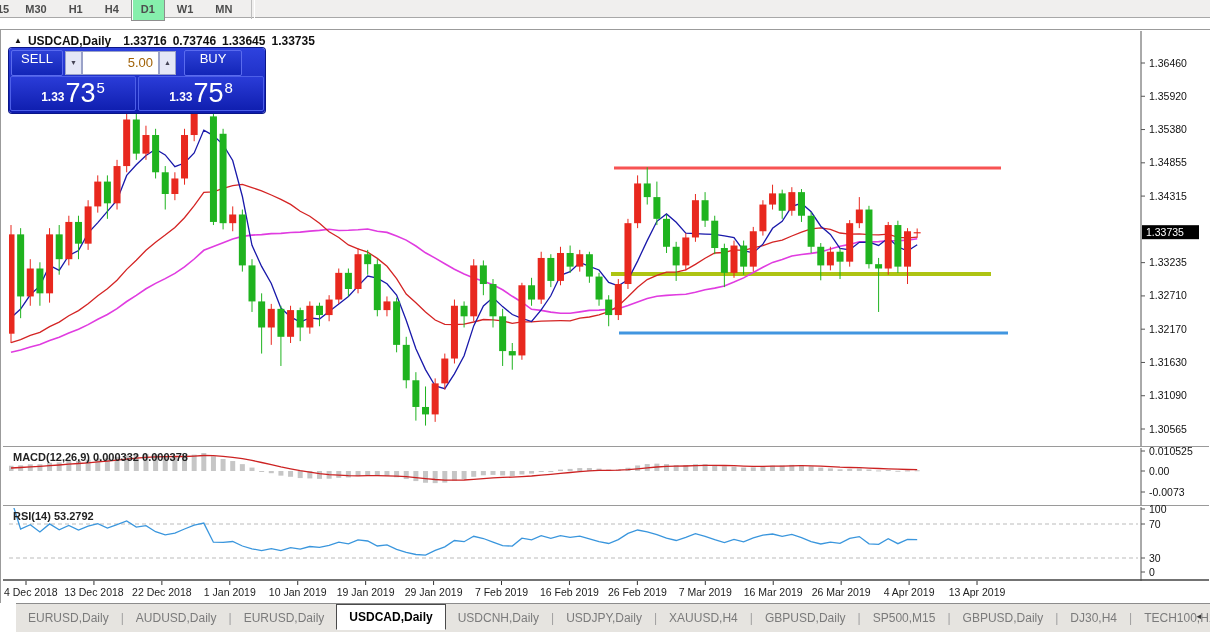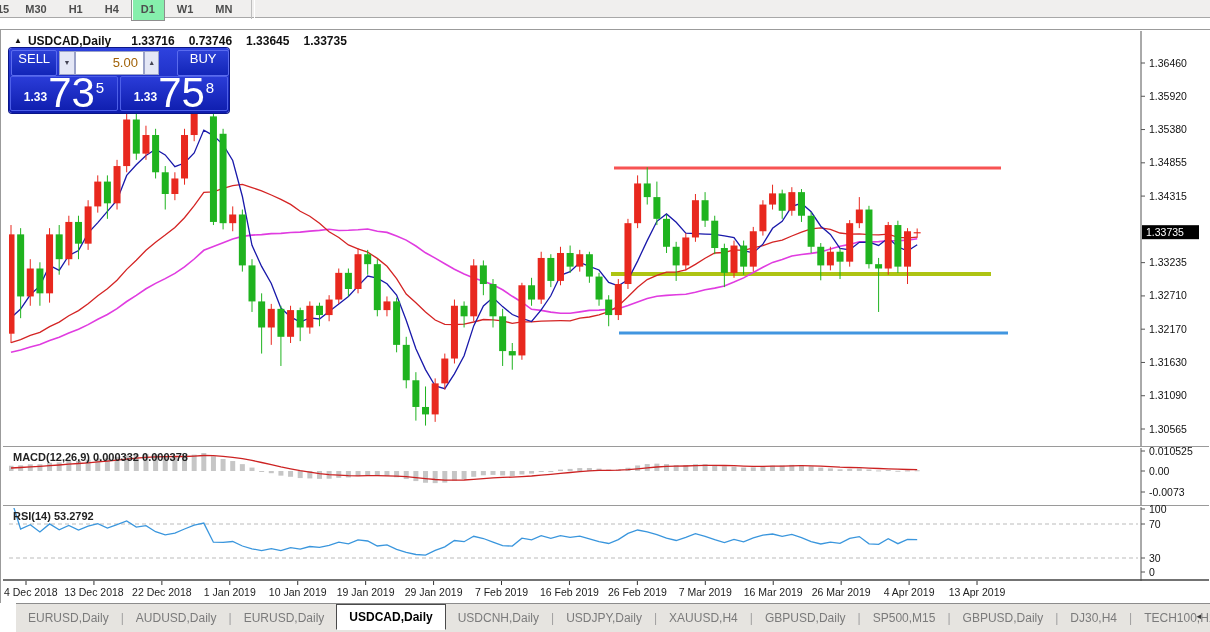--- a/index.html
+++ b/index.html
@@ -12,40 +12,40 @@
   .tf-btn.partial{padding:0 3px 0 0;margin-left:-4px;}
   .tf-btn.active{background:#86efac;border:1px solid #8e8e8e;box-shadow:inset 1px 1px 0 #fff;}
   .tb-sep{width:2px;height:20px;margin-left:8px;border-left:1px solid #bdbdbd;border-right:1px solid #fff;}
   
   #chart-win{position:absolute;left:0;top:29px;width:1210px;height:574px;background:#fff;
     border:1px solid #9b9b9b;box-sizing:border-box;}
   #chart-svg{position:absolute;left:0;top:0;z-index:1;}
   #chart-title{position:absolute;left:13px;top:4px;z-index:2;font-size:12px;font-weight:bold;color:#111;
     display:flex;align-items:center;gap:6px;white-space:nowrap;}
   #chart-title .tri{font-size:8px;position:relative;top:-1px;}
-  #chart-title .ohlc span{margin-left:14px;}
+  #chart-title .ohlc span{margin-left:6px;}
   
   #trade-panel{position:absolute;left:8px;top:18px;width:220px;height:65px;z-index:3;
-    background:linear-gradient(#2e42de,#0e1cae);border-radius:3px;box-shadow:0 0 0 1px #0a1688;}
+    background:linear-gradient(#2e42de,#0e1cae);border-radius:3px;box-shadow:0 0 0 1px #0a1688;padding-left:36px;}
   .tp-row{position:absolute;left:0;top:2px;width:100%;height:26px;display:flex;align-items:center;}
   .tp-btn{height:24px;border:1px solid #5a6bee;border-radius:2px;background:linear-gradient(#2c40d6,#1225b8);
     color:#fff;font-size:13px;text-align:center;cursor:pointer;font-family:"Liberation Sans",sans-serif;}
   #sell-btn{width:50px;margin-left:2px;}
-  #buy-btn{width:56px;margin-left:18px;}
+  #buy-btn{width:56px;margin-left:8px;}
   .spin{width:15px;height:22px;background:#e4e7f6;border:1px solid #9aa2c8;color:#445;
     font-size:7px;line-height:22px;text-align:center;cursor:pointer;}
   #vol-down{margin-left:2px;}
   #vol-input{width:70px;height:22px;background:#fff;border:1px solid #9aa2c8;color:#a16207;
     font-size:13px;line-height:22px;text-align:right;padding-right:5px;}
   .tp-prices{position:absolute;left:0;top:28px;width:100%;height:36px;display:flex;}
   .tp-price{flex:1;margin:0 1px 1px 1px;border:1px solid #4d5fe8;border-radius:2px;
     background:linear-gradient(#2a3cd8,#101fb0);color:#fff;display:flex;align-items:flex-end;
     justify-content:center;padding-bottom:2px;}
   .tp-price .small{font-size:12px;font-weight:bold;margin:0 1px 4px 0;}
-  .tp-price .huge{font-size:42px;line-height:30px;}
+  .tp-price .huge{font-size:27px;line-height:30px;}
   .tp-price .sup{font-size:15px;position:relative;top:-12px;margin-left:1px;}
   
   #tab-bar{position:absolute;left:16px;top:603px;width:1210px;height:29px;background:#e6e4e0;
     border-top:1px solid #8c8c8c;box-sizing:border-box;display:flex;align-items:center;z-index:6;}
   .tab{font-size:12px;color:#7b7b7b;padding:0 12px;height:24px;line-height:24px;cursor:pointer;white-space:nowrap;}
   .tab.active{background:#fff;color:#000;font-weight:bold;border:1px solid #4a4a4a;border-bottom:1px solid #fff;
     height:26px;line-height:24px;margin-top:-3px;box-sizing:border-box;}
   .tab-sep{color:#9f9f9f;font-size:12px;}
   #tab-scroll{position:absolute;right:6px;top:7px;font-size:9px;color:#3a3a3a;letter-spacing:4px;cursor:pointer;}
 </style>

